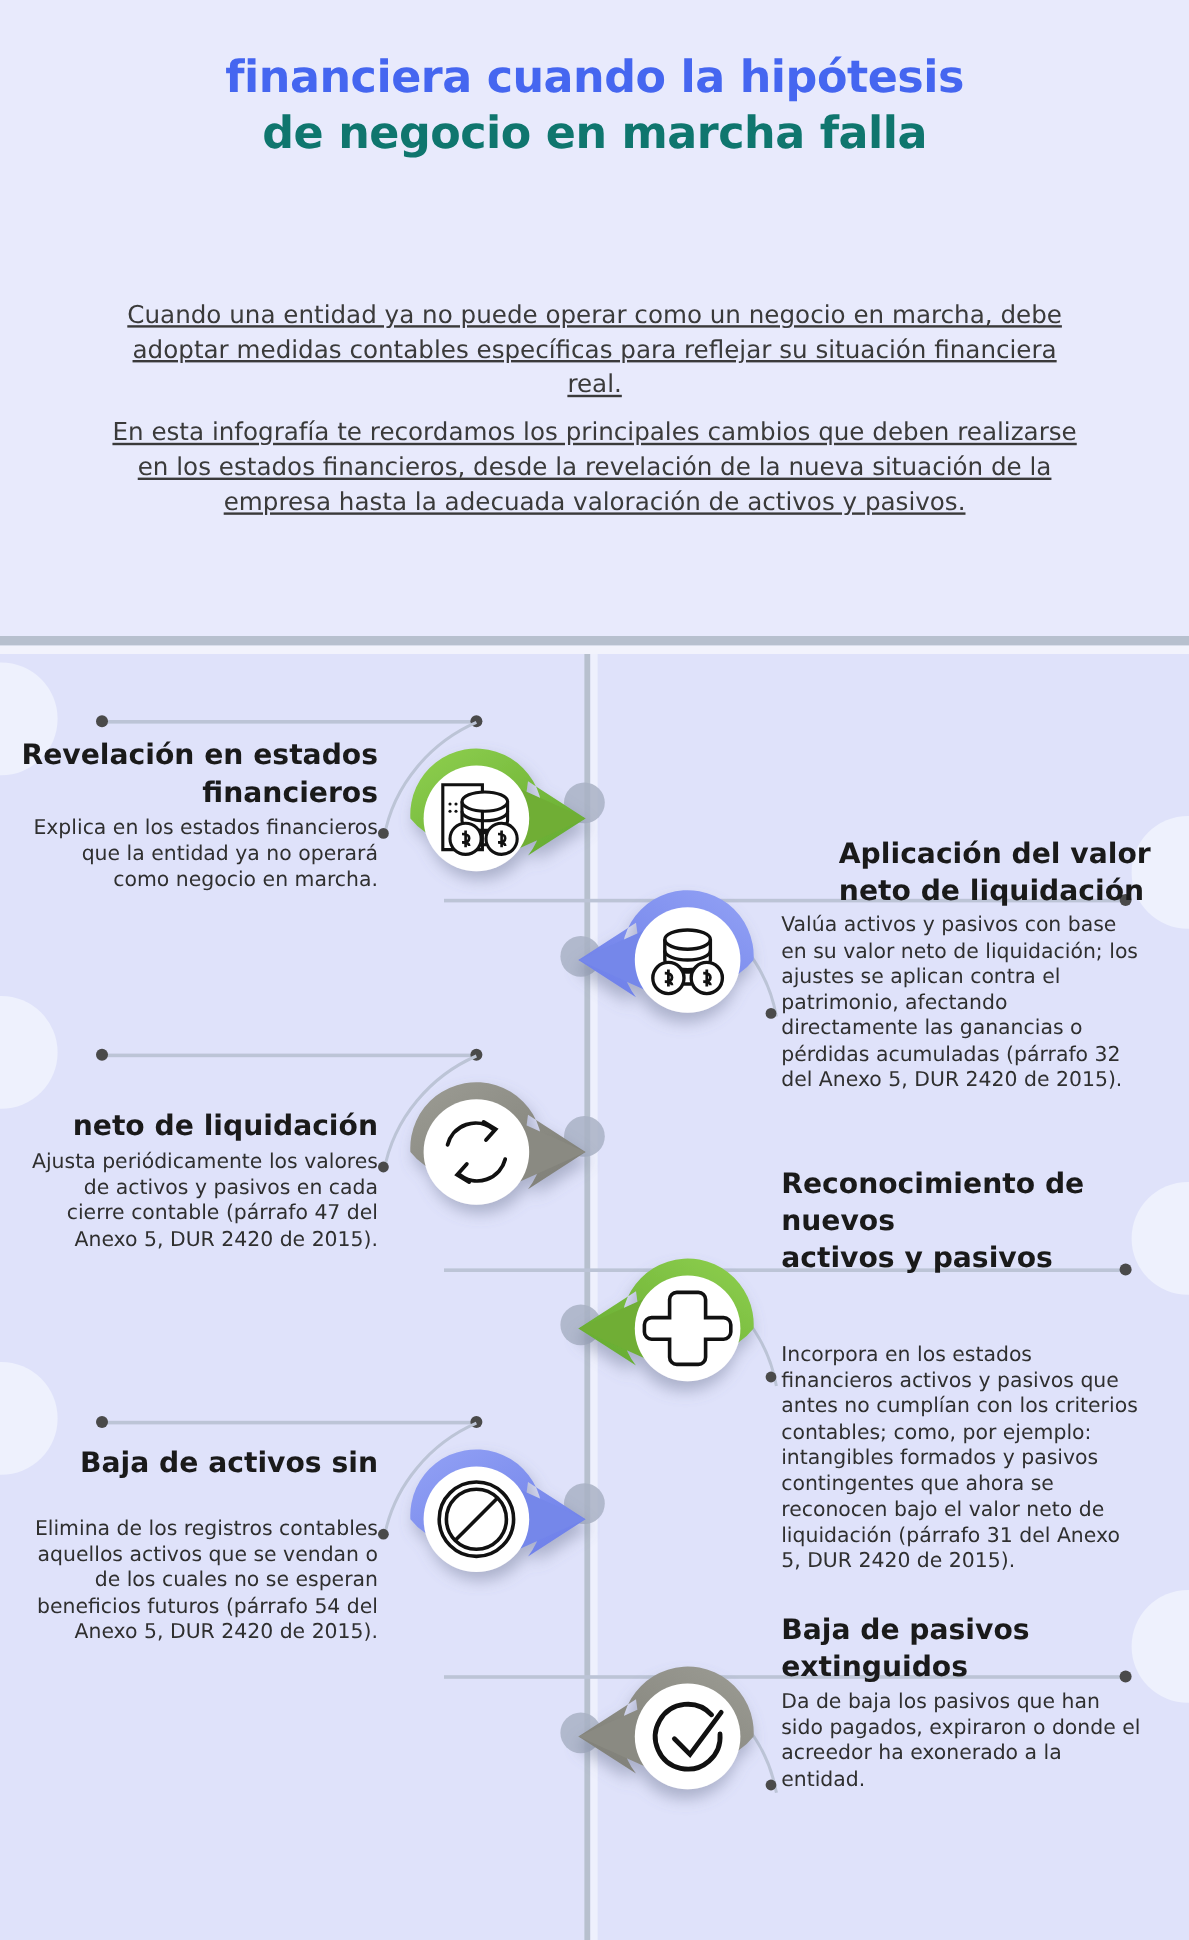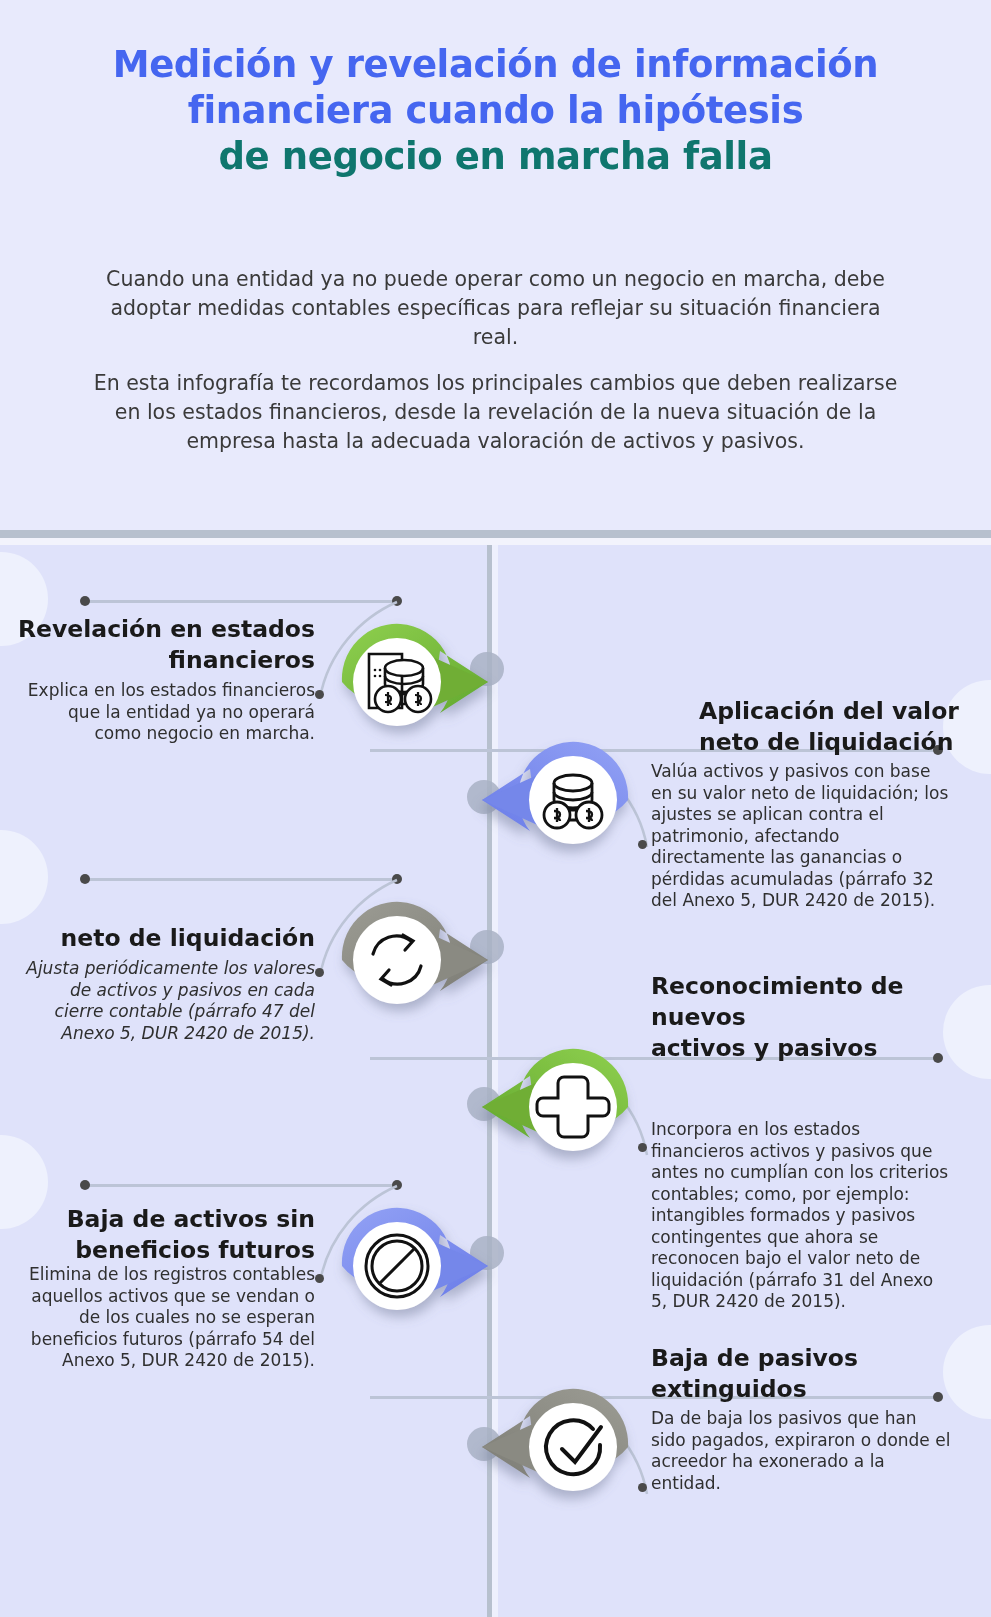--- a/index.html
+++ b/index.html
@@ -25,21 +25,21 @@
   #title .blue{ color:#4566f0; display:block; }
   #title .dark{ color:#0f766e; display:block; }
 
   #intro{
     position:absolute; left:85px; top:248px; width:821px;
     text-align:center;
     color:#3a3a3a;
     font-size:20.5px;
     line-height:29px;
   }
-  #intro p{ margin:17px 0 11px 0; }
+  #intro p{ margin:0 0 11px 0;text-decoration:underline; }
 
   
   #divider{
     position:absolute; left:0; top:530px; width:991px; height:8px;
     background:#b7c0ce;
   }
   #divider-under{
     position:absolute; left:0; top:538px; width:991px; height:7px;
     background:#f2f3fc;
   }
@@ -96,21 +96,20 @@
   .pin-gray-dot{
     position:absolute; width:34px; height:34px; border-radius:50%;
     background:#a9b2c4; opacity:.85;
   }
 </style>
 </head>
 <body>
 
 <div id="header">
   <div id="title">
-    <span class="blue">Medición y revelación de información</span>
     <span class="blue">financiera cuando la hipótesis</span>
     <span class="dark">de negocio en marcha falla</span>
   </div>
   <div id="intro">
     <p>Cuando una entidad ya no puede operar como un negocio en marcha, debe adoptar medidas contables específicas para reflejar su situación financiera real.</p>
     <p>En esta infografía te recordamos los principales cambios que deben realizarse en los estados financieros, desde la revelación de la nueva situación de la empresa hasta la adecuada valoración de activos y pasivos.</p>
   </div>
 </div>
 
 <div id="divider"></div>
@@ -230,21 +229,21 @@
   <div class="conn-dot" style="left:392px; top:874px;"></div>
   <svg class="arc" style="left:300px; top:876px;" width="120" height="110">
     <path d="M97 4 C 60 20, 28 55, 20 100" stroke="#bcc4d6" stroke-width="2.5" fill="none"></path>
   </svg>
   <div class="conn-dot" style="left:315px; top:968px; width:9px; height:9px;"></div>
 
   <div class="heading tright" style="left:10px; top:848px; width:305px;">
     <br>
     <span>neto de liquidación</span>
   </div>
-  <div class="bodytext tright" style="left:20px; top:914px; width:295px;font-style:italic;">Ajusta periódicamente los valores de activos y pasivos en cada cierre contable (párrafo 47 del Anexo 5, DUR 2420 de 2015).</div>
+  <div class="bodytext tright" style="left:20px; top:914px; width:295px;">Ajusta periódicamente los valores de activos y pasivos en cada cierre contable (párrafo 47 del Anexo 5, DUR 2420 de 2015).</div>
 
   <div class="pin-gray-dot" style="left:470px; top:930px;"></div>
   <div class="pin" style="left:330px; top:893px;">
     <svg width="170" height="135" viewBox="0 0 170 135">
       <defs>
         <linearGradient id="g3" x1="0" y1="0" x2="1" y2="1">
           <stop offset="0%" stop-color="#9c9c94"></stop>
             <stop offset="100%" stop-color="#7d7d75"></stop>
         </linearGradient>
         <filter id="sh3" x="-30%" y="-30%" width="170%" height="180%">
@@ -309,21 +308,20 @@
   <div class="conn-line" style="left:88px; top:1184px; width:310px;"></div>
   <div class="conn-dot" style="left:80px; top:1180px;"></div>
   <div class="conn-dot" style="left:392px; top:1180px;"></div>
   <svg class="arc" style="left:300px; top:1182px;" width="120" height="110">
     <path d="M97 4 C 60 20, 28 55, 20 100" stroke="#bcc4d6" stroke-width="2.5" fill="none"></path>
   </svg>
   <div class="conn-dot" style="left:315px; top:1274px; width:9px; height:9px;"></div>
 
   <div class="heading tright" style="left:10px; top:1160px; width:305px;">
     <span>Baja de activos sin</span><br>
-    <span>beneficios futuros</span>
   </div>
   <div class="bodytext tright" style="left:20px; top:1220px; width:295px;">Elimina de los registros contables aquellos activos que se vendan o de los cuales no se esperan beneficios futuros (párrafo 54 del Anexo 5, DUR 2420 de 2015).</div>
 
   <div class="pin-gray-dot" style="left:470px; top:1236px;"></div>
   <div class="pin" style="left:330px; top:1199px;">
     <svg width="170" height="135" viewBox="0 0 170 135">
       <defs>
         <linearGradient id="g5" x1="0" y1="0" x2="1" y2="1">
           <stop offset="0%" stop-color="#93a2f5"></stop>
             <stop offset="100%" stop-color="#6a7ce8"></stop>

